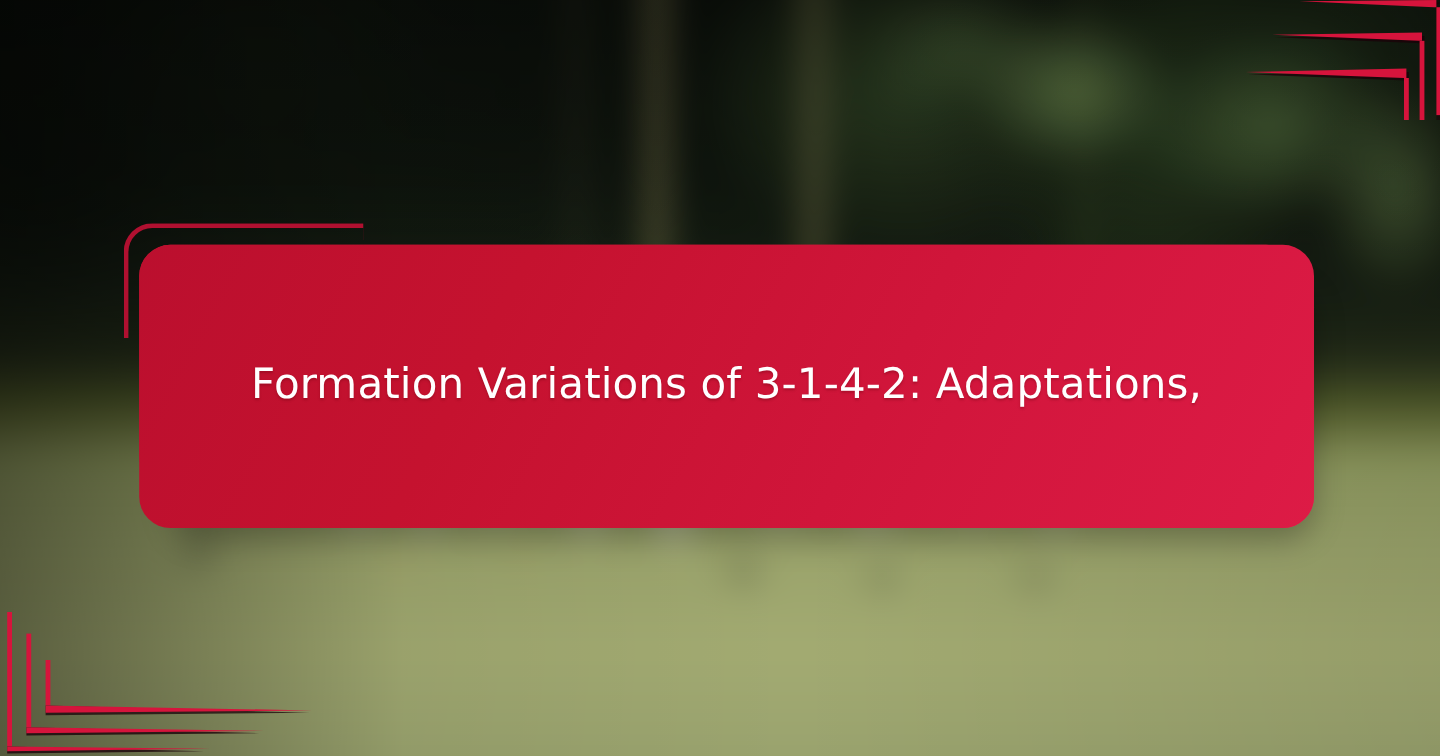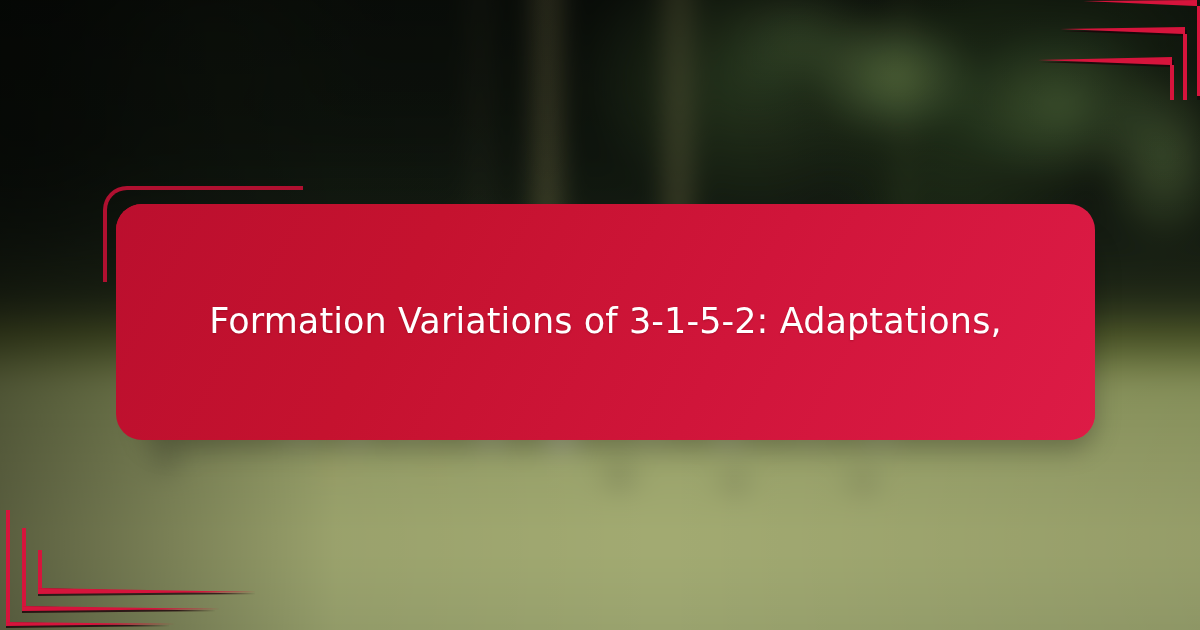--- a/index.html
+++ b/index.html
@@ -239,18 +239,18 @@
       <path d="M38 78 L260 82 L38 84 Z" fill="#d6143c"></path>
     </g>
   </svg>
 
   <div class="card-stack">
     <div class="card-accent"></div>
     <div class="card-back"></div>
     <div class="card-front"></div>
     <div class="card-body">
       <h1 class="headline">
-        <span>Formation Variations of 3-1-5-2: Adaptations,</span><br>
+        <span>Formation Variations of 3-1-4-2: Adaptations,</span><br>
       </h1>
     </div>
   </div>
 
 </div>
 
 </body></html>

